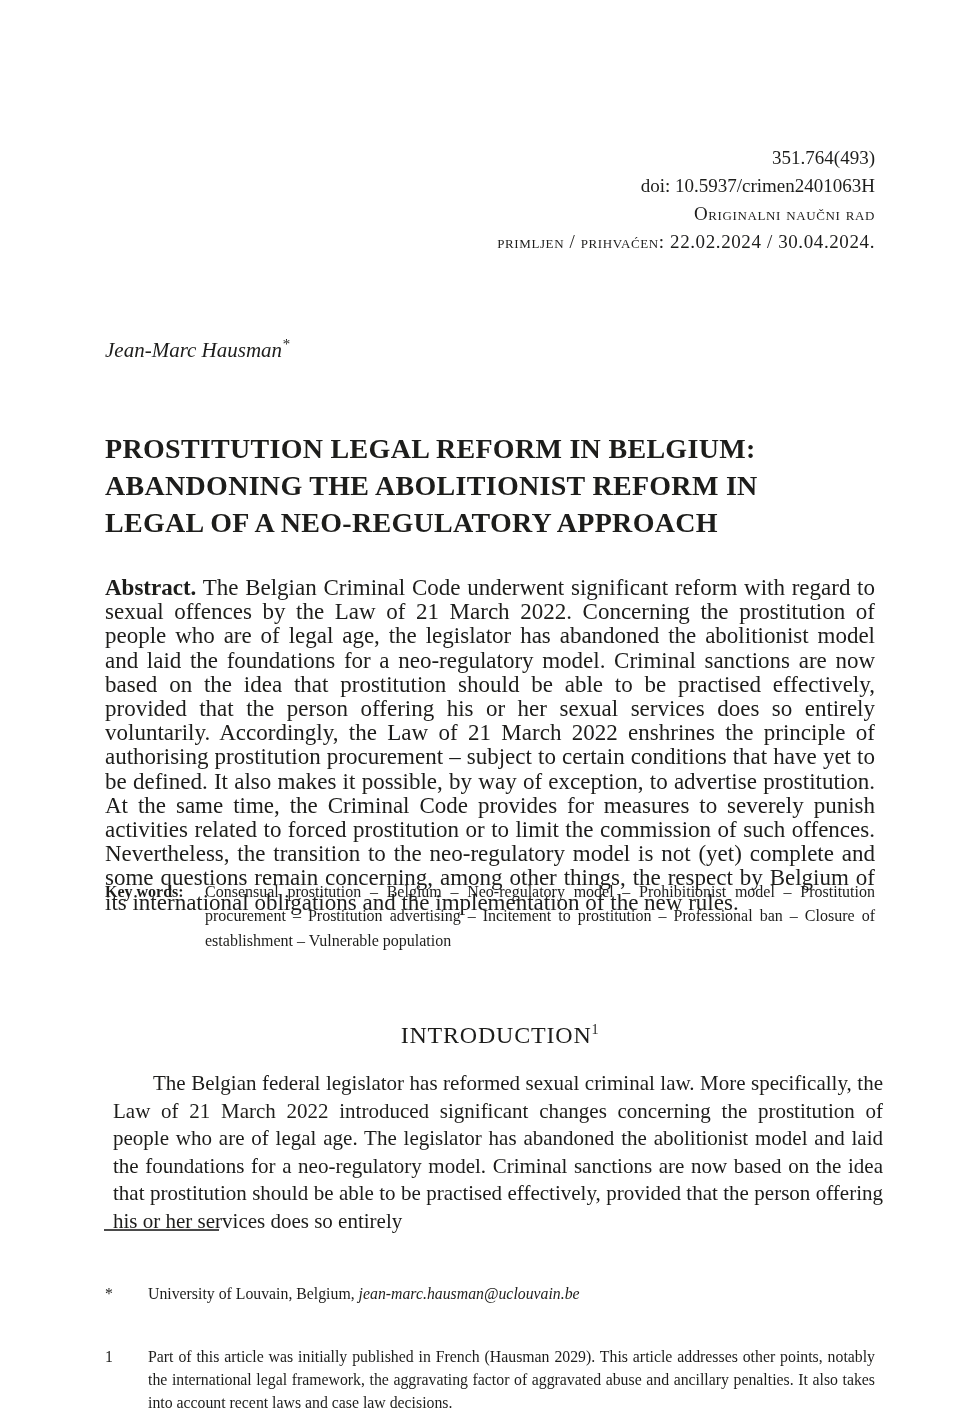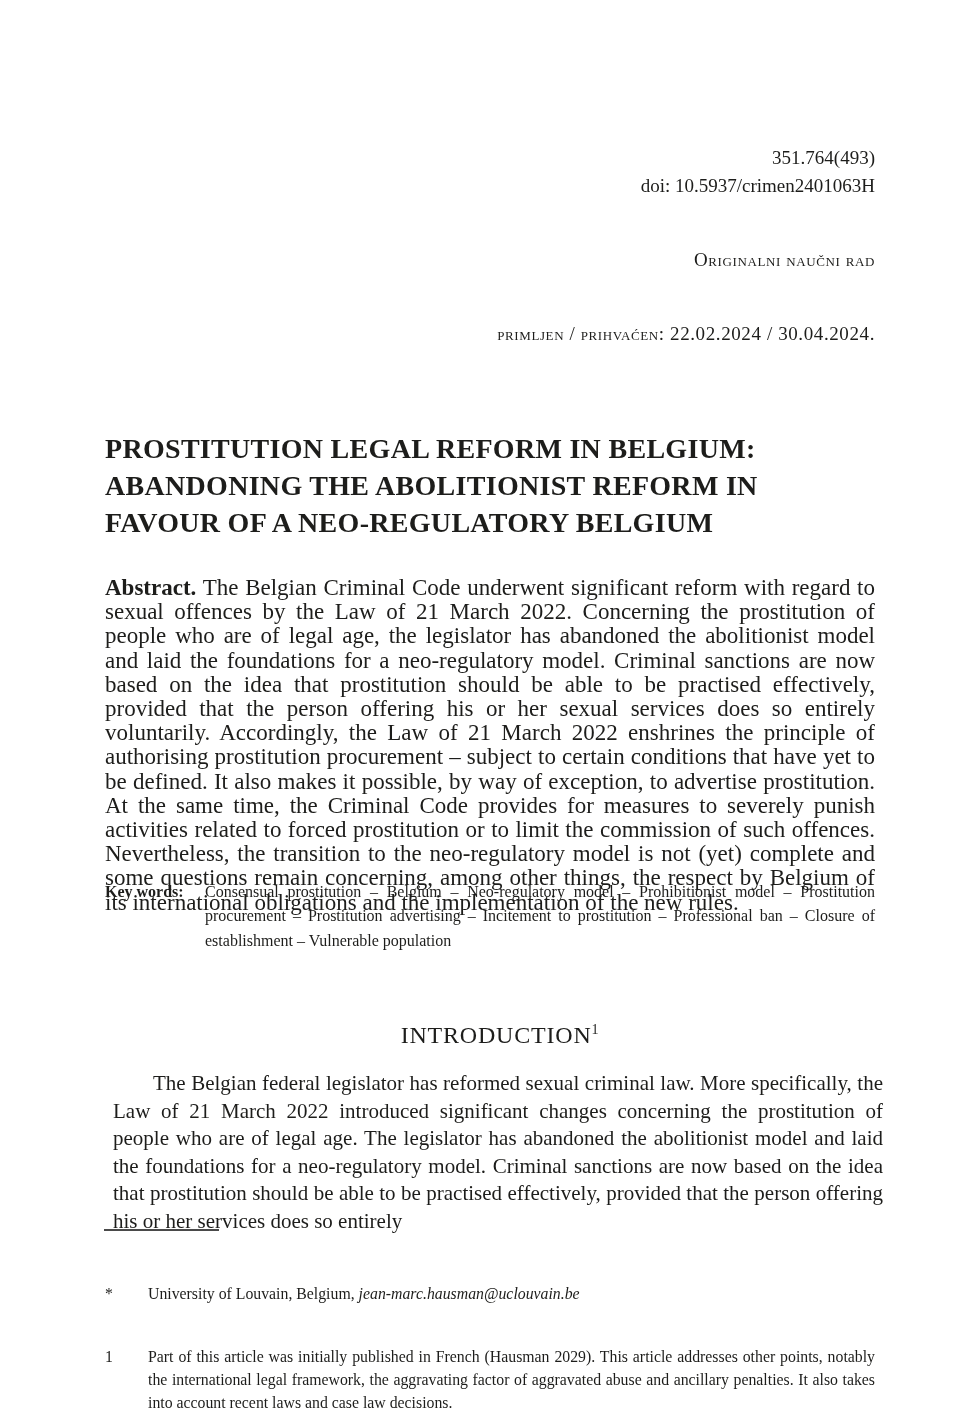--- a/index.html
+++ b/index.html
@@ -24,21 +24,20 @@
     top: 144px;
     left: 105px;
     width: 770px;
     text-align: right;
     font-size: 19px;
     line-height: 28px;
   }
   .smallcaps {
     font-variant: small-caps;
     letter-spacing: 0.6px;
-    margin-top: 46px;
   }
 
   
   .author-line {
     top: 336px;
     left: 105px;
     width: 770px;
     font-style: italic;
     font-size: 21px;
   }
@@ -152,25 +151,28 @@
 
 <div class="page">
 
   <div class="block header-meta">
     <div>351.764(493)</div>
     <div>doi: 10.5937/crimen2401063H</div>
     <div class="smallcaps">Originalni naučni rad</div>
     <div class="smallcaps">primljen / prihvaćen: 22.02.2024 / 30.04.2024.</div>
   </div>
 
+  <div class="block author-line">
+    <span>Jean-Marc Hausman</span><sup>*</sup>
+  </div>
 
   <h1 class="block article-title">
     <span class="title-line">PROSTITUTION LEGAL REFORM IN BELGIUM:</span>
     <span class="title-line">ABANDONING THE ABOLITIONIST REFORM IN</span>
-    <span class="title-line">FAVOUR OF A NEO-REGULATORY BELGIUM</span>
+    <span class="title-line">LEGAL OF A NEO-REGULATORY APPROACH</span>
   </h1>
 
   <p class="block abstract">
     <span class="bold">Abstract.</span>
     <span>The Belgian Criminal Code underwent significant reform with regard to sexual offences by the Law of 21 March 2022. Concerning the prostitution of people who are of legal age, the legislator has abandoned the abolitionist model and laid the foundations for a neo-regulatory model. Criminal sanctions are now based on the idea that prostitution should be able to be practised effectively, provided that the person offering his or her sexual services does so entirely voluntarily. Accordingly, the Law of 21 March 2022 enshrines the principle of authorising prostitution procurement – subject to certain conditions that have yet to be defined. It also makes it possible, by way of exception, to advertise prostitution. At the same time, the Criminal Code provides for measures to severely punish activities related to forced prostitution or to limit the commission of such offences. Nevertheless, the transition to the neo-regulatory model is not (yet) complete and some questions remain concerning, among other things, the respect by Belgium of its international obligations and the implementation of the new rules.</span>
   </p>
 
   <div class="block keywords">
     <span class="kw-label">Key words:</span>
     <span class="kw-text">Consensual prostitution – Belgium – Neo-regulatory model – Prohibitionist model – Prostitution procurement – Prostitution advertising – Incitement to prostitution – Professional ban – Closure of establishment – Vulnerable population</span>

